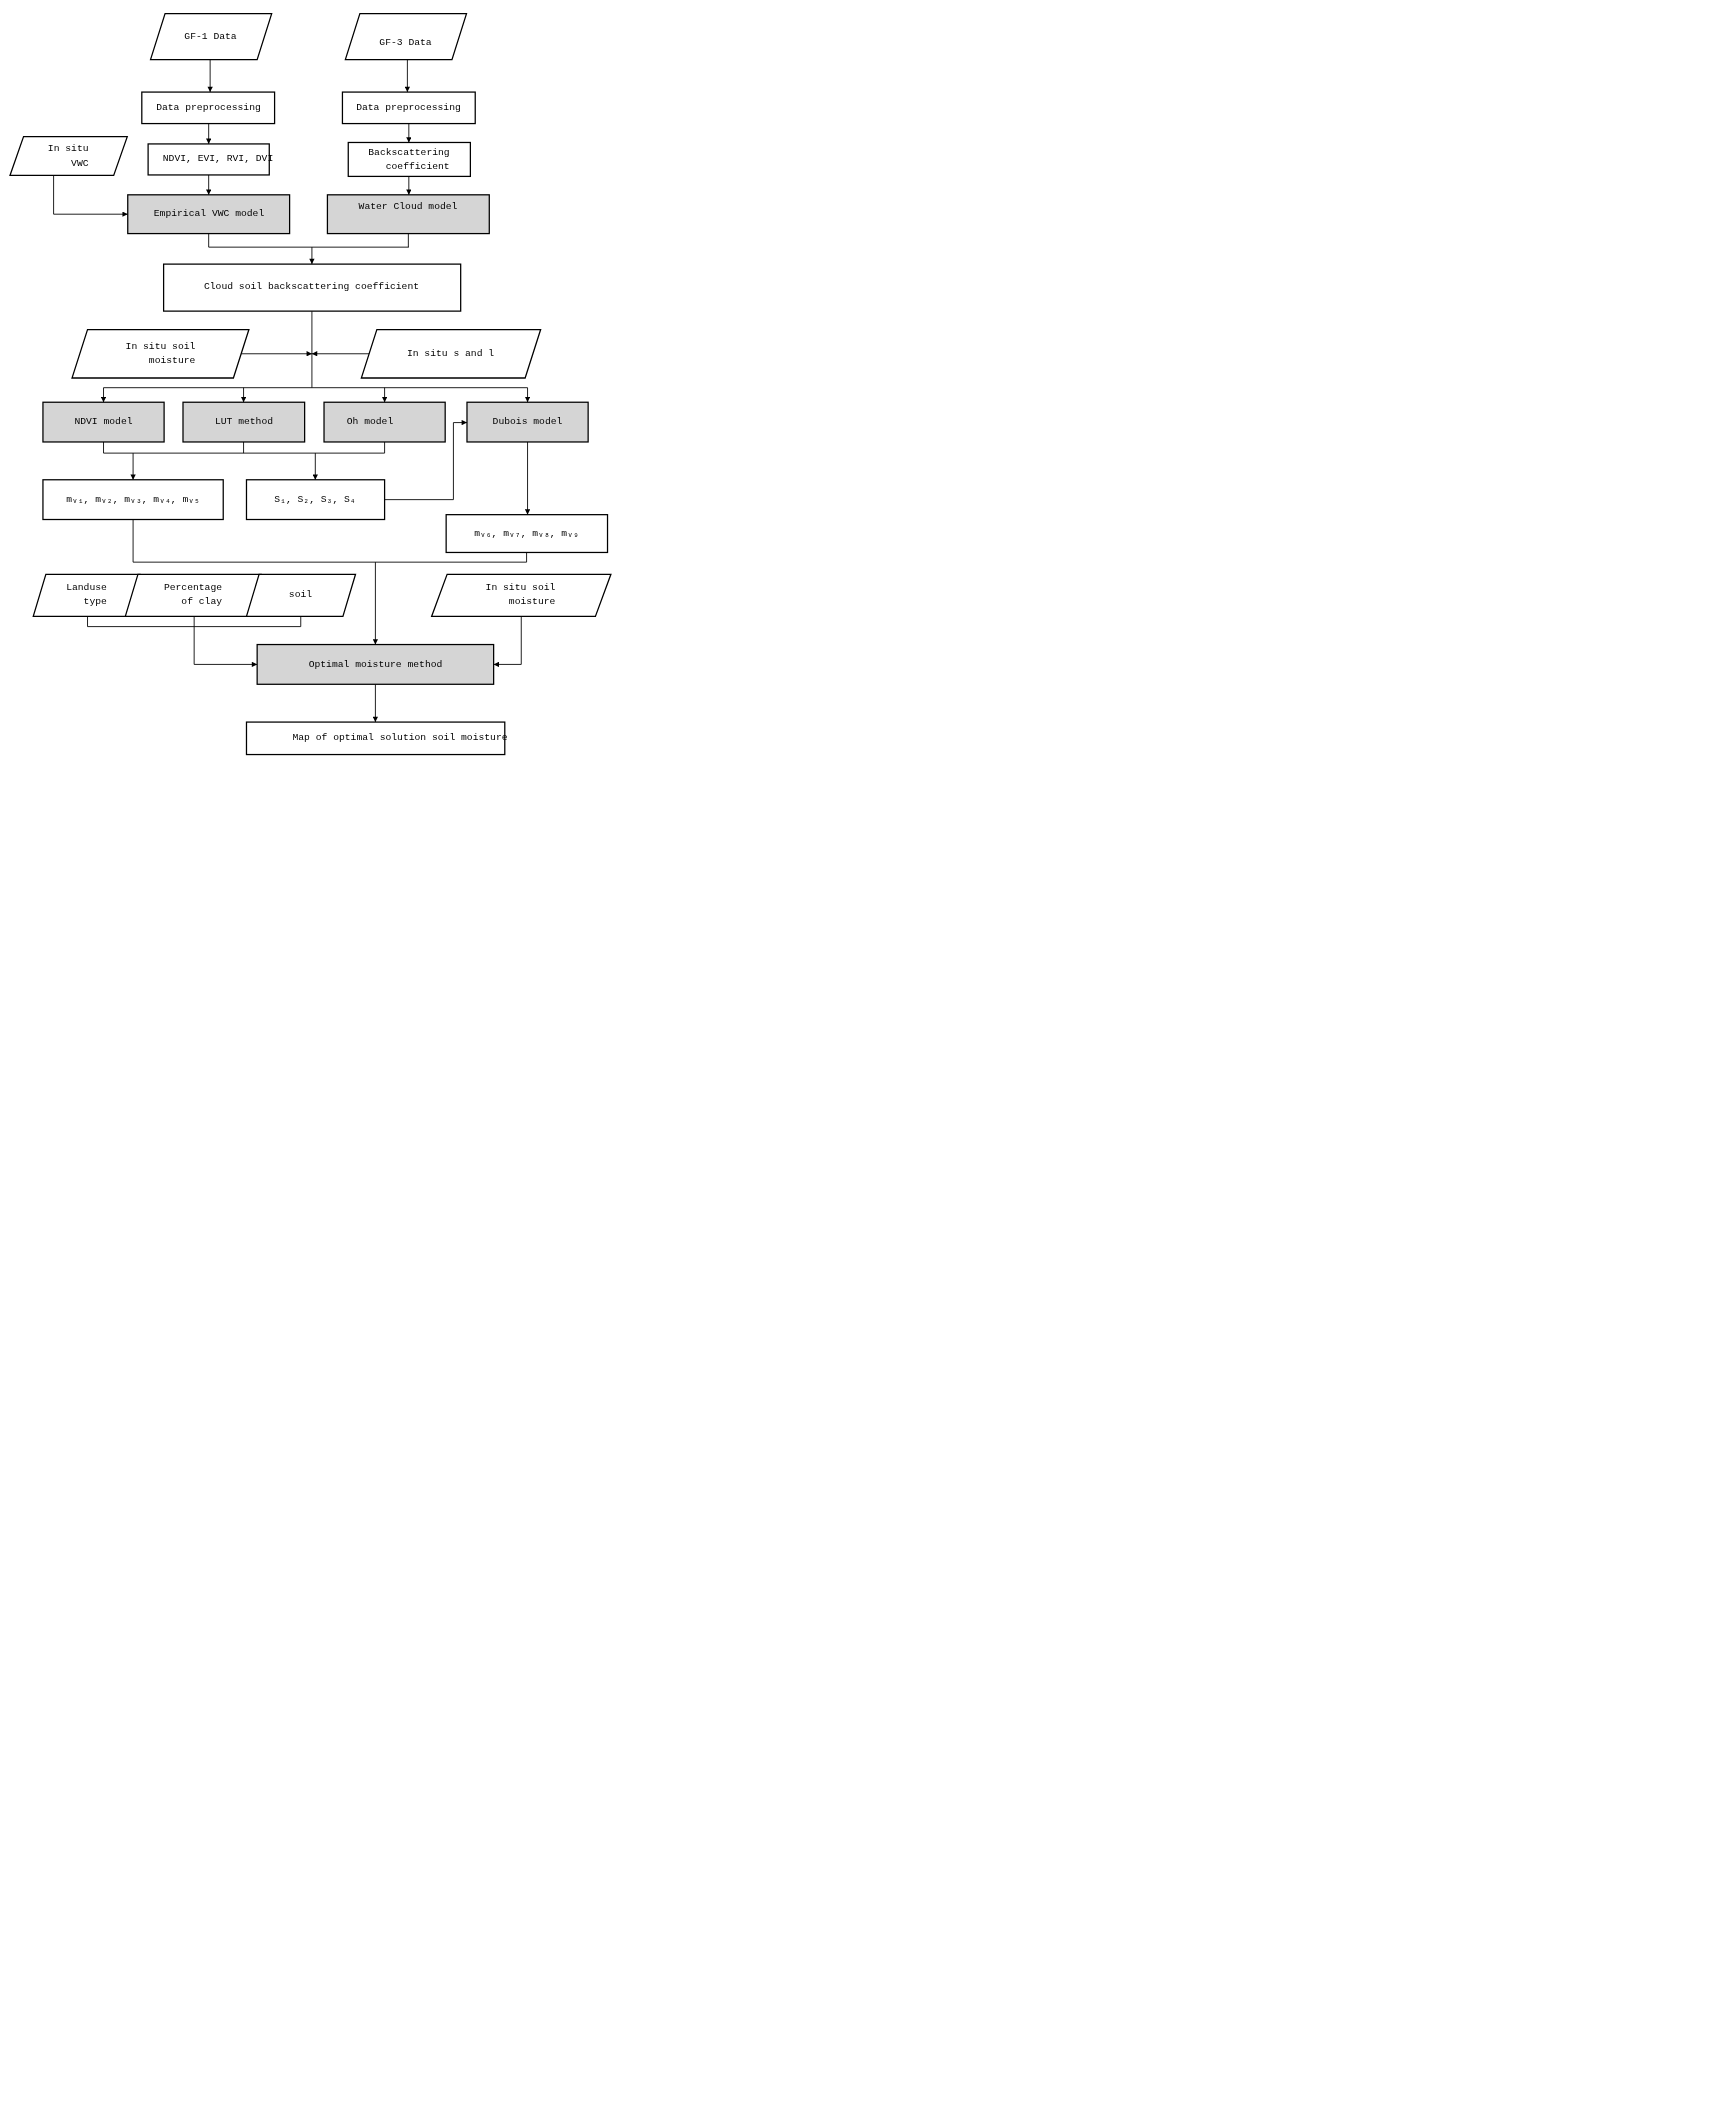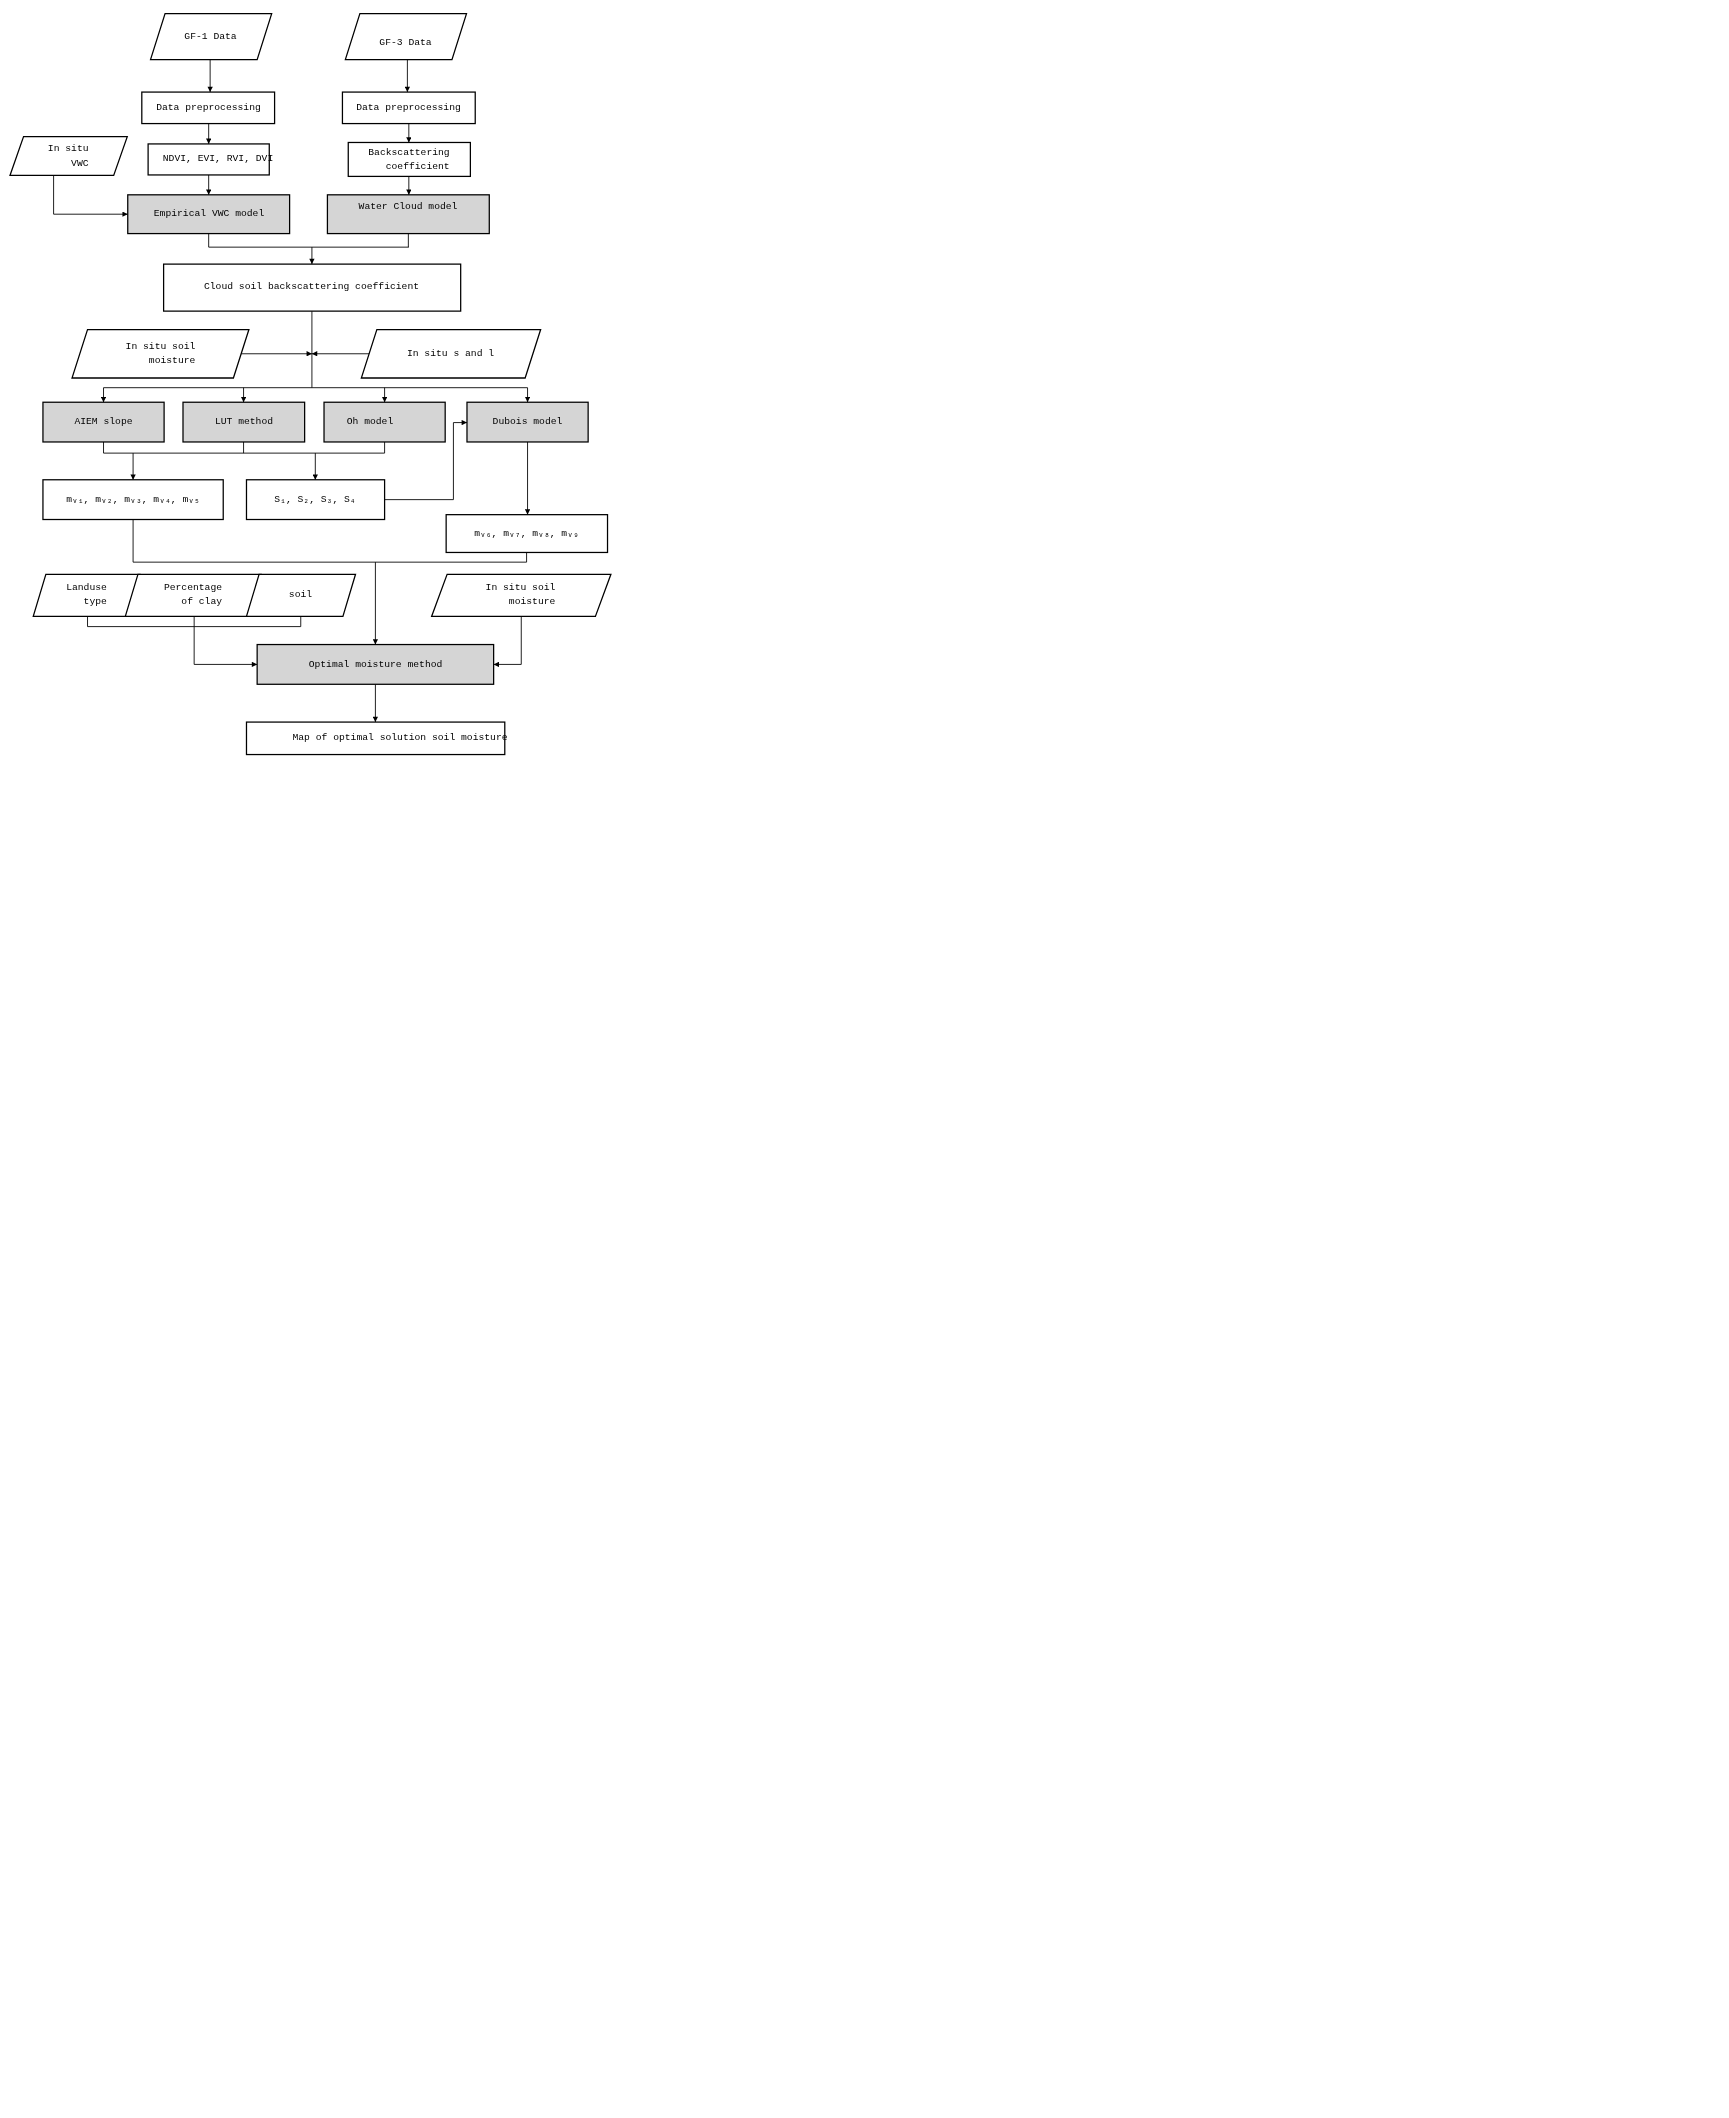--- a/index.html
+++ b/index.html
@@ -137,21 +137,21 @@
   <div class="label" style="left:348px;top:143px;width:122px;height:34px">Backscattering
 coefficient</div>
   <div class="label" style="left:9.7px;top:137px;width:117px;height:39px">In situ
 VWC</div>
   <div class="label" style="left:128px;top:195px;width:162px;height:39px">Empirical VWC model</div>
   <div class="label" style="left:327px;top:195px;width:162px;height:25px">Water Cloud model</div>
   <div class="label" style="left:163px;top:264px;width:297px;height:47px">Cloud soil backscattering coefficient</div>
   <div class="label" style="left:72px;top:330px;width:177px;height:48px">In situ soil
 moisture</div>
   <div class="label" style="left:361px;top:330px;width:179px;height:48px">In situ s and l</div>
-  <div class="label" style="left:43px;top:402px;width:121px;height:40px">AIEM slope</div>
+  <div class="label" style="left:43px;top:402px;width:121px;height:40px">NDVI model</div>
   <div class="label" style="left:183px;top:402px;width:122px;height:40px">LUT method</div>
   <div class="label" style="left:316px;top:402px;width:108px;height:40px">Oh model</div>
   <div class="label" style="left:467px;top:402px;width:121px;height:40px">Dubois model</div>
   <div class="label" style="left:43px;top:480px;width:180px;height:40px">mᵥ₁, mᵥ₂, mᵥ₃, mᵥ₄, mᵥ₅</div>
   <div class="label" style="left:246px;top:480px;width:138px;height:40px">S₁, S₂, S₃, S₄</div>
   <div class="label" style="left:446px;top:515px;width:161px;height:38px">mᵥ₆, mᵥ₇, mᵥ₈, mᵥ₉</div>
   <div class="label" style="left:33px;top:574px;width:107px;height:42px">Landuse
 type</div>
   <div class="label" style="left:125px;top:574px;width:136px;height:42px">Percentage
 of clay</div>

